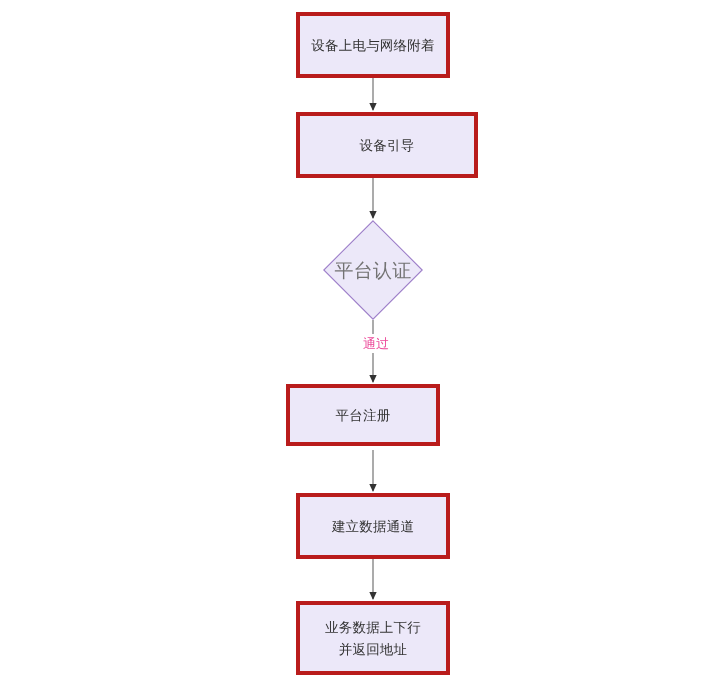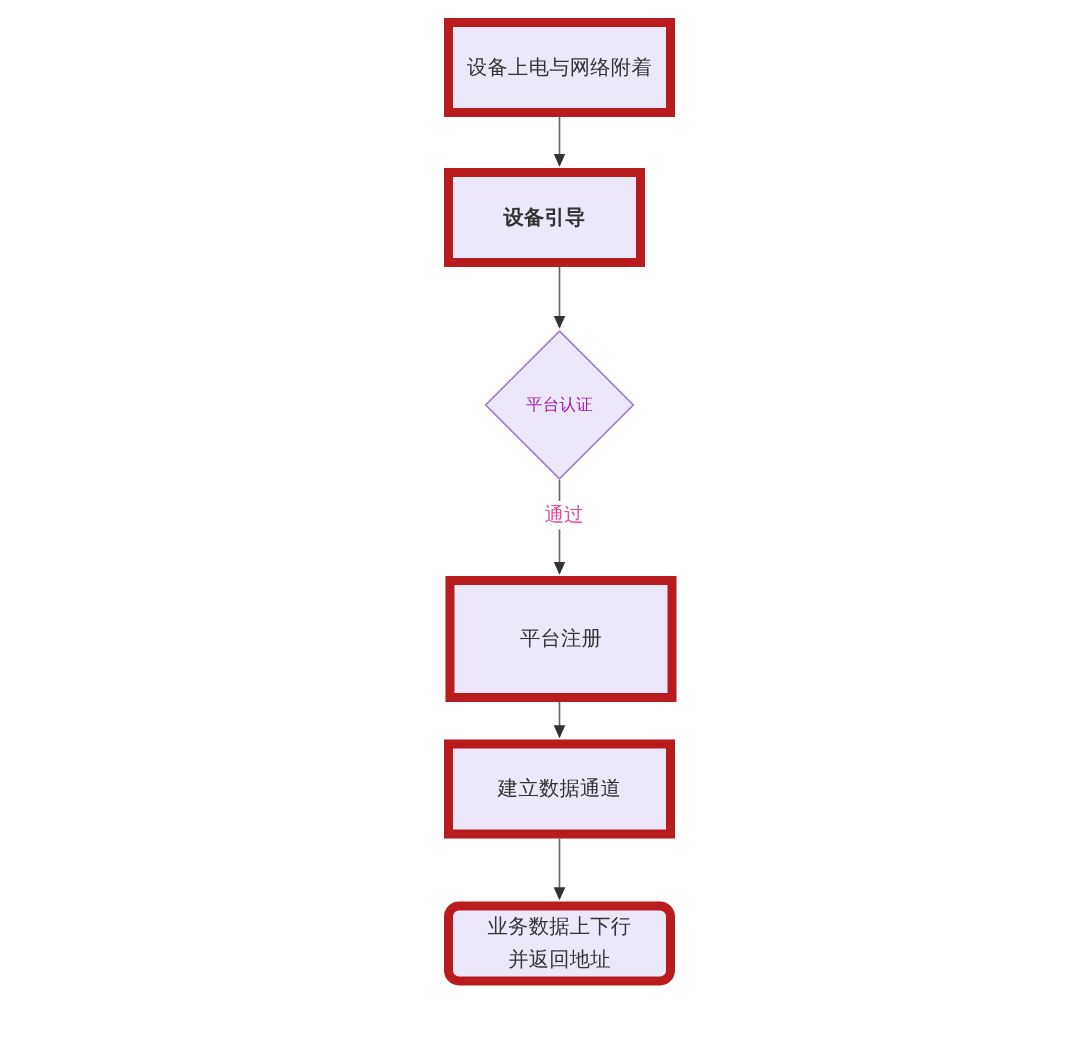--- a/index.html
+++ b/index.html
@@ -19,21 +19,21 @@
     width: 726px;
     height: 700px;
     background: #ffffff;
   }
 
   
   .node-box {
     position: absolute;
     box-sizing: border-box;
     background: #ECE8F9;
-    border: 6px solid #b91c1c;
+    border: 4px solid #b91c1c;
     display: flex;
     flex-direction: column;
     align-items: center;
     justify-content: center;
     color: #333333;
     font-size: 13.5px;
     line-height: 22px;
     white-space: nowrap;
     letter-spacing: 0.2px;
   }
@@ -56,22 +56,22 @@
   }
   .node-diamond-label {
     position: absolute;
     left: 0;
     top: 0;
     width: 100%;
     height: 100%;
     display: flex;
     align-items: center;
     justify-content: center;
-    color: #a21caf;
-    font-size: 11px;
+    color: #737373;
+    font-size: 19px;
     line-height: 22px;
     white-space: nowrap;
     letter-spacing: 0.2px;
   }
 
   
   .connector {
     position: absolute;
     left: 0;
     top: 0;
@@ -118,39 +118,39 @@
     </g>
     <g>
       <line x1="373" y1="559" x2="373" y2="599" stroke="#666666" stroke-width="1.1" marker-end="url(#arrowhead)"></line>
     </g>
   </svg>
 
   <div class="node-box" style="left:296px; top:12px; width:154px; height:66px;">
     <span class="line">设备上电与网络附着</span>
   </div>
 
-  <div class="node-box" style="left:296px; top:112px; width:134px; height:66px;font-weight:bold;">
+  <div class="node-box" style="left:296px; top:112px; width:182px; height:66px;">
     <span class="line">设备引导</span>
   </div>
 
   <div class="node-diamond-wrap" style="left:323px; top:220px;">
     <svg class="node-diamond-shape" width="100" height="100" viewBox="0 0 100 100" xmlns="http://www.w3.org/2000/svg">
       <polygon points="50,0.8 99.2,50 50,99.2 0.8,50" fill="#ECE8F9" stroke="#9D7EC9" stroke-width="1.1"></polygon>
     </svg>
     <div class="node-diamond-label">平台认证</div>
   </div>
 
   <div class="edge-label" style="left:354px; top:334px; width:38px;">通过</div>
 
-  <div class="node-box" style="left:297px; top:384px; width:154px; height:84px;">
+  <div class="node-box" style="left:286px; top:384px; width:154px; height:62px;">
     <span class="line">平台注册</span>
   </div>
 
   <div class="node-box" style="left:296px; top:493px; width:154px; height:66px;">
     <span class="line">建立数据通道</span>
   </div>
 
-  <div class="node-box" style="left:296px; top:601px; width:154px; height:56px;border-radius:10px;">
+  <div class="node-box" style="left:296px; top:601px; width:154px; height:74px;">
     <span class="line">业务数据上下行</span>
     <span class="line">并返回地址</span>
   </div>
 
 </div>
 
 </body></html>

